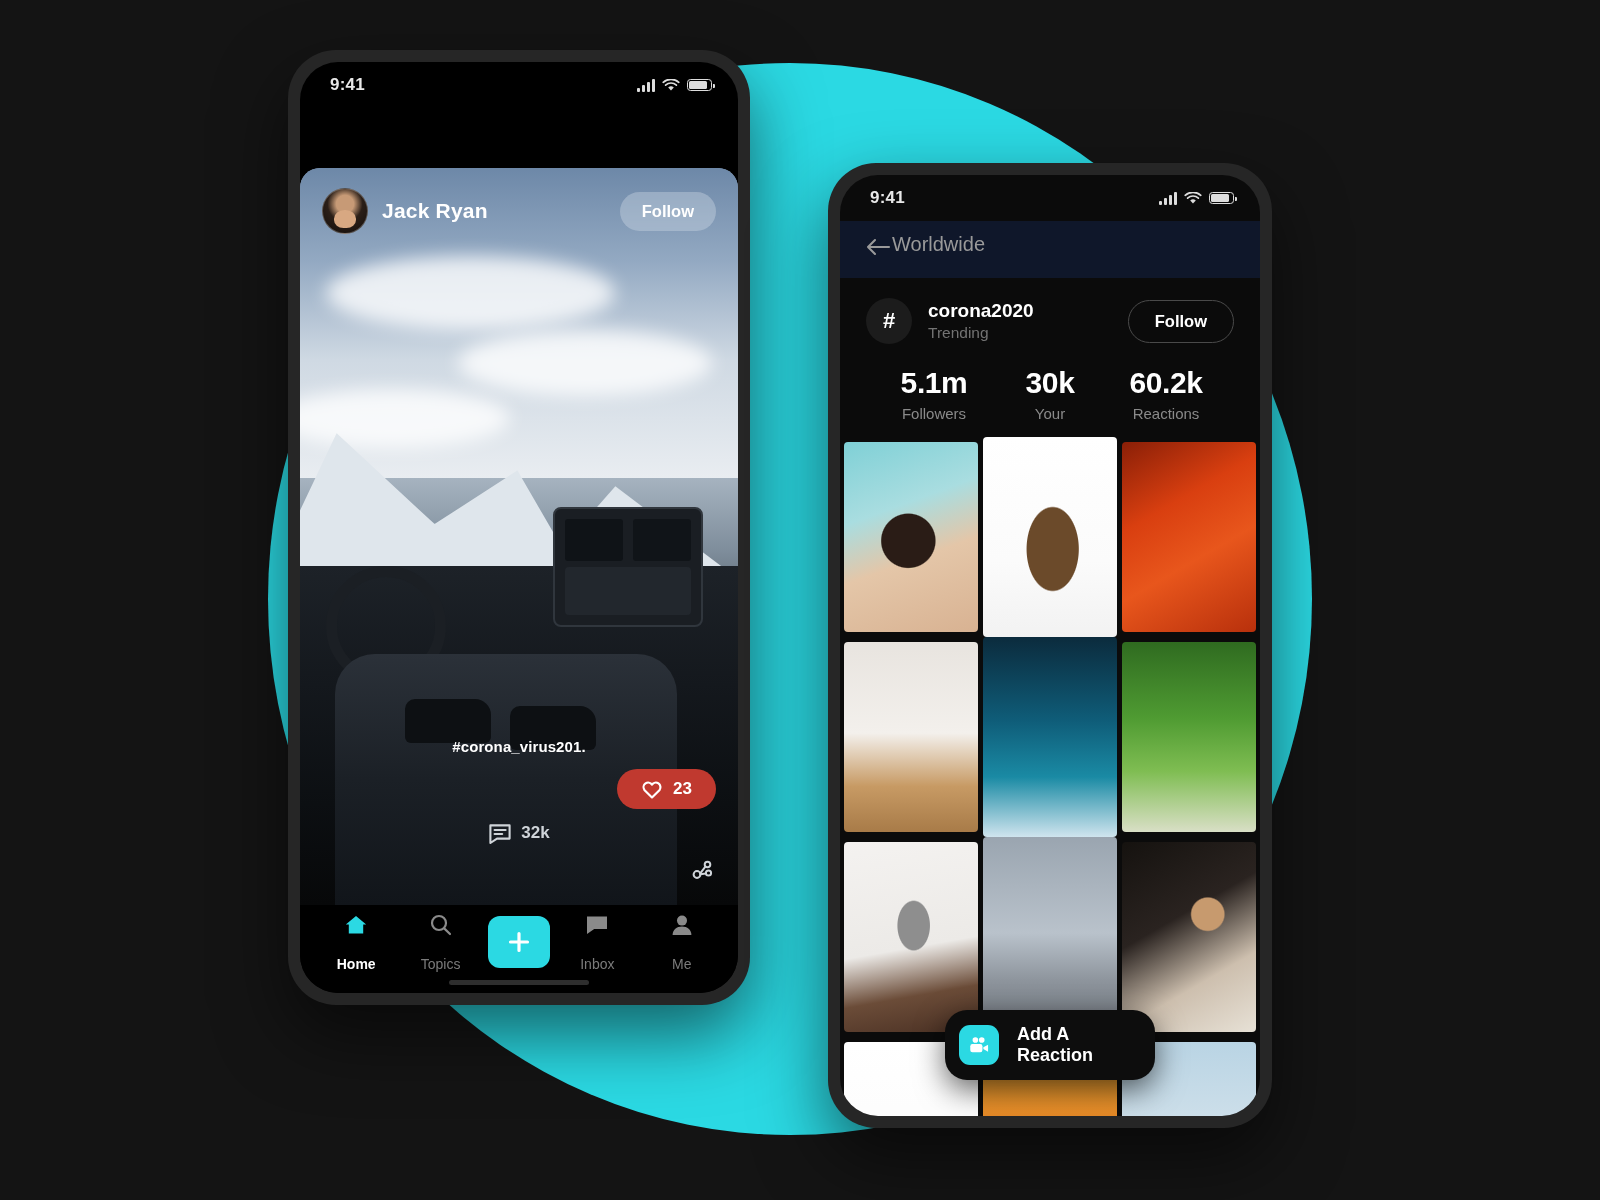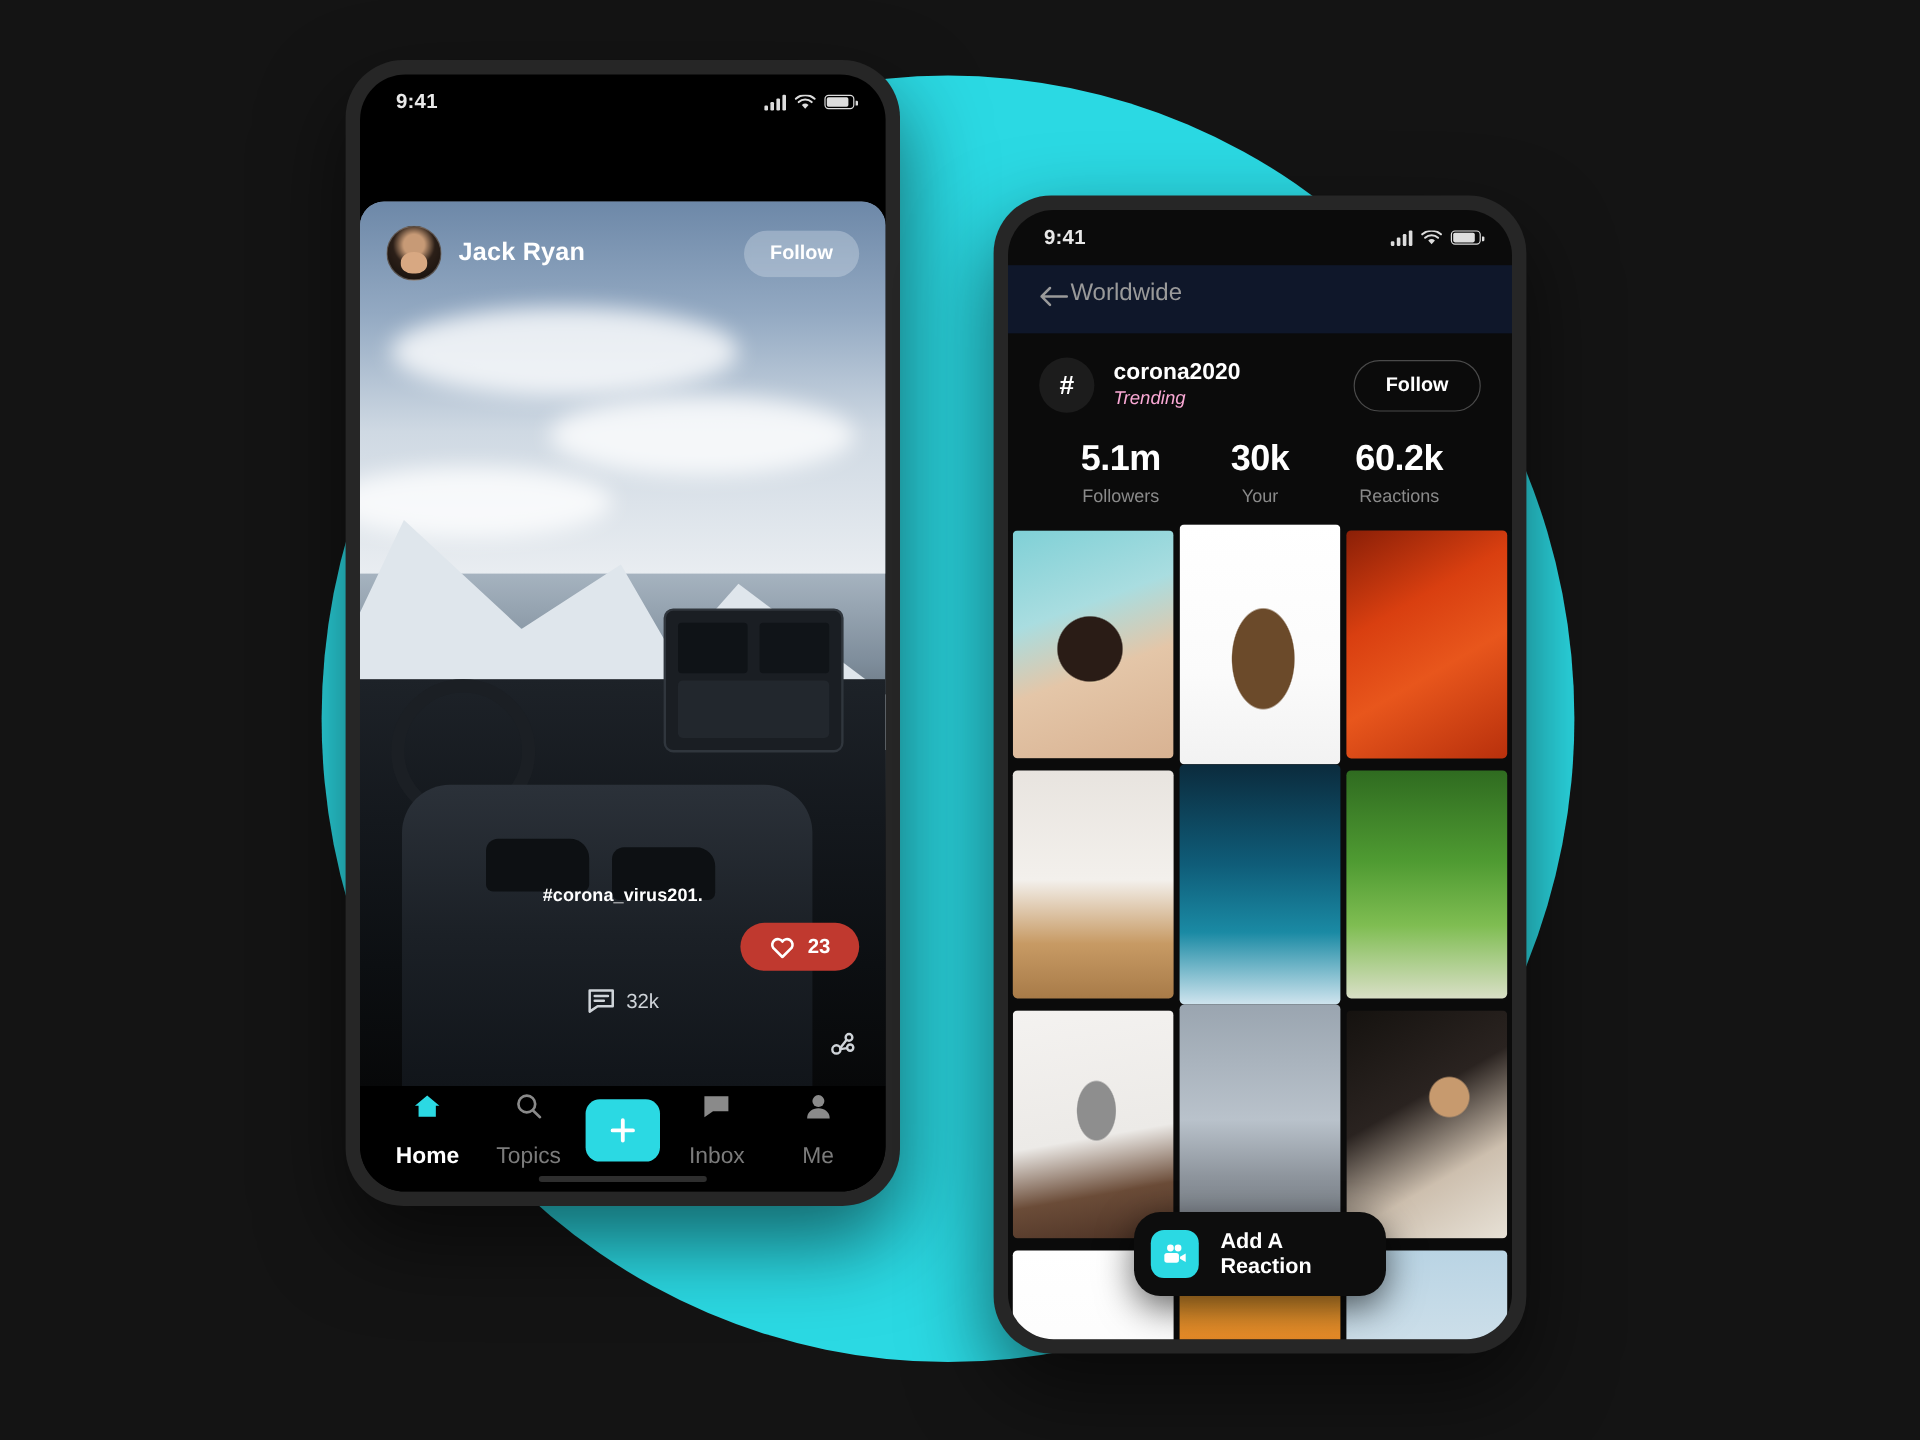--- a/index.html
+++ b/index.html
@@ -169,33 +169,33 @@
     flex-direction: column;
   }
   .hashtag { color: #fff; font-size: 15px; font-weight: bold; letter-spacing:.1px; }
   .like-pill {
     display: flex; align-items: center; gap: 10px;
     background: #C0392F; color: #fff;
     padding: 10px 24px; border-radius: 24px;
     font-size: 17px; font-weight: bold;
     margin-left: auto; border: none;
   }
-  .act { display: flex; align-items: flex-end; gap: 9px; color: #cfd4d9; font-size: 17px; font-weight: normal; }
+  .act { display: flex; align-items: flex-start; gap: 9px; color: #cfd4d9; font-size: 17px; font-weight: bold; }
   .act.share { margin-left: auto; }
 
   
   .bottomnav {
     position: absolute; left: 0; right: 0; bottom: 0;
     height: 88px; background: #000;
     display: flex; align-items: center; justify-content: space-around;
     padding: 0 14px 14px;
   }
   .navitem {
     display: flex; flex-direction: column; align-items: center; gap: 19px;
-    color: #7b7b7b; font-size: 19px; width: 74px;
+    color: #7b7b7b; font-size: 14px; width: 74px;
   }
   .navitem.active { color: #fff; font-weight: bold; }
   .fab {
     width: 62px; height: 52px; border-radius: 12px;
     background: #2BD9E3; display: flex; align-items: center; justify-content: center;
     border: none;
   }
   .homebar {
     position: absolute; bottom: 8px; left: 50%; transform: translateX(-50%);
     width: 140px; height: 5px; border-radius: 3px; background: #2e2e2e;
@@ -214,21 +214,21 @@
 
   .tagblock { padding: 20px 26px 0; background:#0b0b0b; }
   .tagrow { display: flex; align-items: center; gap: 16px; }
   .hashcircle {
     width: 46px; height: 46px; border-radius: 50%;
     background: #1c1c1c; color: #fff;
     display: flex; align-items: center; justify-content: center;
     font-size: 22px; font-weight: bold; flex: none;
   }
   .tagname { color: #fff; font-size: 19px; font-weight: bold; line-height: 1.2; }
-  .tagsub { color: #f9a8d4; font-size: 15.5px; margin-top: 2px; font-style: italic; }
+  .tagsub { color: #737373; font-size: 15.5px; margin-top: 2px; }
   .follow-outline {
     margin-left: auto;
     background: transparent; color: #fff;
     border: 1.5px solid #4a4a4a; border-radius: 22px;
     padding: 11px 26px; font-size: 16.5px; font-weight: bold;
   }
 
   .stats { display: flex; padding: 22px 10px 20px; }
   .stat { flex: 1; text-align: center; }
   .statval { color: #fff; font-size: 30px; font-weight: bold; letter-spacing: -.4px; }

